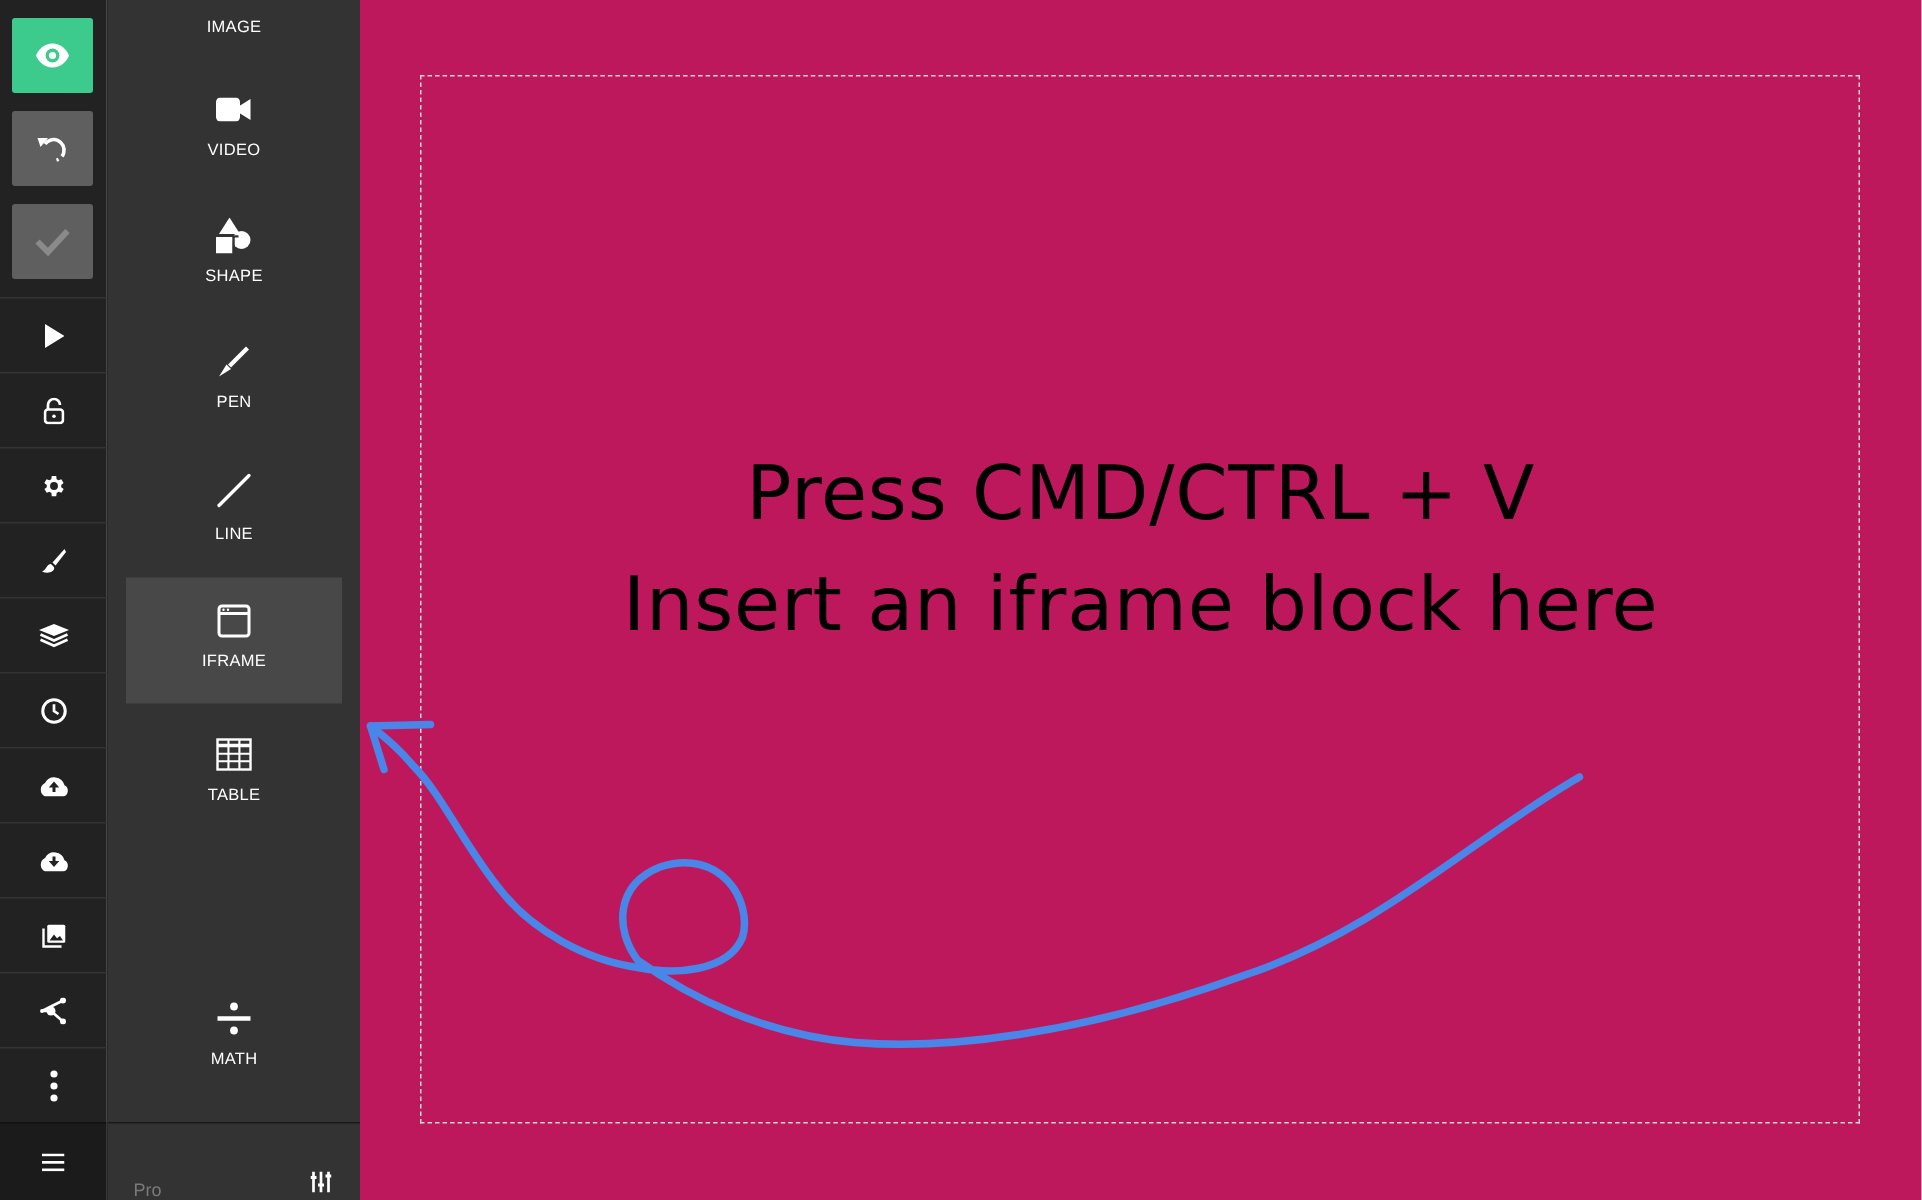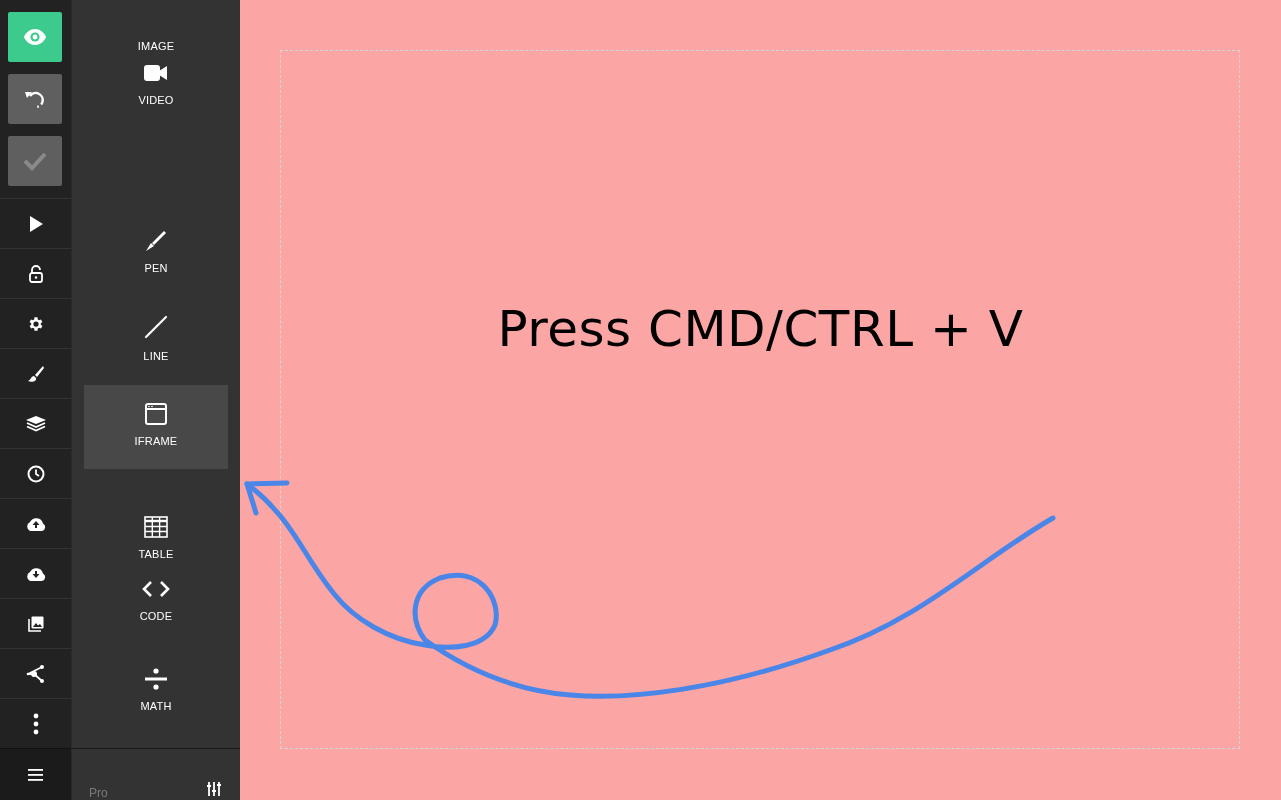--- a/index.html
+++ b/index.html
@@ -19,21 +19,21 @@
     
     .panel { position: absolute; left: 71px; top: 0; width: 169px; height: 800px; background: #333333; border-left: 1px solid #2a2a2a; }
     .block { position: absolute; left: 12px; width: 144px; display: flex; flex-direction: column; align-items: center; cursor: pointer; }
     .block .icon { display: flex; align-items: center; justify-content: center; height: 30px; }
     .block .label { color: #ffffff; font-size: 11px; letter-spacing: 0.2px; margin-top: 6px; }
     .block.active { background: #484848; }
     .panel-footer { position: absolute; left: 0; bottom: 0; width: 169px; height: 52px; border-top: 1px solid #1a1a1a; display: flex; align-items: flex-end; justify-content: space-between; padding: 0 20px 0 17px; }
     .pro { color: #7a7a7a; font-size: 12px; }
 
     
-    .canvas { position: absolute; left: 240px; top: 0; width: 1041px; height: 800px; background: #fca5a5; }
+    .canvas { position: absolute; left: 240px; top: 0; width: 1041px; height: 800px; background: #be185d; }
     .dropzone { position: absolute; left: 40px; top: 50px; width: 960px; height: 699px; border: 1px dashed #d6d6d6; }
     .msg { position: absolute; left: 0; top: 292px; width: 1041px; text-align: center; color: #000; font-family: "DejaVu Sans", sans-serif; font-size: 50px; line-height: 74px; letter-spacing: 0.5px; }
     .arrow { position: absolute; left: 0; top: 0; width: 1041px; height: 800px; pointer-events: none; }
   </style>
 </head>
 <body>
 
 <div class="app">
 
   <div class="rail">
@@ -133,34 +133,46 @@
     <div class="rail-bottom">
       <svg width="15" height="12" viewBox="0 0 15 12">
           <rect y="0" width="15" height="1.8" fill="#fff"></rect>
           <rect y="5" width="15" height="1.8" fill="#fff"></rect>
           <rect y="10" width="15" height="1.8" fill="#fff"></rect>
         </svg>
     </div>
   </div>
 
   <div class="panel">
-    <div class="block" style="top:0; height:32px; justify-content:flex-start;margin-top:28px;">
+    <div class="block" style="top:0; height:32px; justify-content:flex-start;">
       <span class="label" style="margin-top:12px;">IMAGE</span>
     </div>
 
     <div class="block" style="top:58px;text-align:right;">
       <div class="icon">
         <svg width="24" height="16" viewBox="0 0 24 16">
             <rect x="0" y="0" width="16" height="16" rx="3" fill="#fff"></rect>
             <path d="M15 6 L23 1 V15 L15 10 Z" fill="#fff"></path>
           </svg>
       </div>
       <span class="label">VIDEO</span>
     </div>
 
+    <div class="block" style="top:142px;">
+      <div class="icon">
+        <svg width="24" height="24" viewBox="0 0 24 24">
+            <polygon points="9,0 16,11 2,11" fill="#fff"></polygon>
+            <circle cx="17" cy="15" r="6" fill="#fff"></circle>
+            <rect x="0" y="13" width="11" height="11" fill="#fff"></rect>
+            <rect x="11" y="13" width="1.5" height="11" fill="#333"></rect>
+            <path d="M11 12.5 H15" stroke="#333" stroke-width="1.5"></path>
+          </svg>
+      </div>
+      <span class="label">SHAPE</span>
+    </div>
 
     <div class="block" style="top:226px;">
       <div class="icon">
         <svg width="24" height="24" viewBox="0 0 24 24">
             <path d="M21 1 L23 3 L11 15 L9 13 Z" fill="#fff" transform="translate(-1 1)"></path>
             <path d="M7 14 L10 17 L2 22 Z" fill="#fff"></path>
           </svg>
       </div>
       <span class="label">PEN</span>
     </div>
@@ -179,40 +191,31 @@
         <svg width="24" height="24" viewBox="0 0 24 24">
             <rect x="2" y="2" width="20" height="20" rx="2" stroke="#fff" stroke-width="2" fill="none"></rect>
             <path d="M2 7 H22" stroke="#fff" stroke-width="2"></path>
             <circle cx="5" cy="4.5" r="0.8" fill="#fff"></circle>
             <circle cx="8" cy="4.5" r="0.8" fill="#fff"></circle>
           </svg>
       </div>
       <span class="label">IFRAME</span>
     </div>
 
-    <div class="block" style="top:512px;">
+    <div class="block" style="top:488px;">
       <div class="icon">
         <svg width="24" height="22" viewBox="0 0 24 22">
             <rect x="1" y="1" width="22" height="20" stroke="#fff" stroke-width="1.6" fill="none"></rect>
             <path d="M1 5 H23" stroke="#fff" stroke-width="2.4"></path>
             <path d="M1 10.5 H23 M1 15.5 H23 M8.3 1 V21 M15.6 1 V21" stroke="#fff" stroke-width="1.4"></path>
           </svg>
       </div>
       <span class="label">TABLE</span>
     </div>
 
-    <div class="block" style="top:574px;">
-      <div class="icon">
-        <svg width="28" height="18" viewBox="0 0 28 18">
-            <path d="M9 2 L2 9 L9 16" stroke="#fff" stroke-width="2.6" fill="none"></path>
-            <path d="M19 2 L26 9 L19 16" stroke="#fff" stroke-width="2.6" fill="none"></path>
-          </svg>
-      </div>
-      <span class="label">CODE</span>
-    </div>
 
     <div class="block" style="top:664px;">
       <div class="icon">
         <svg width="24" height="24" viewBox="0 0 24 24">
             <circle cx="12" cy="4" r="2.6" fill="#fff"></circle>
             <rect x="1" y="10.5" width="22" height="3" fill="#fff"></rect>
             <circle cx="12" cy="20" r="2.6" fill="#fff"></circle>
           </svg>
       </div>
       <span class="label">MATH</span>
@@ -228,20 +231,21 @@
             <rect x="10" y="2" width="4" height="2" fill="#fff"></rect>
           </svg>
       </span>
     </div>
   </div>
 
   <div class="canvas">
     <div class="dropzone"></div>
     <div class="msg">
       <div>Press CMD/CTRL + V</div>
+      <div>Insert an iframe block here</div>
     </div>
     <svg class="arrow" viewBox="0 0 1041 800">
       <path d="M813 518 C 740 560, 680 620, 590 650 C 480 690, 390 700, 330 695 C 270 690, 220 665, 185 640 C 170 620, 170 590, 200 578 C 240 565, 262 600, 255 625 C 245 648, 210 650, 185 645 C 150 640, 115 620, 95 595 C 70 565, 55 530, 35 510 C 25 498, 15 490, 7 484" stroke="#4a86e8" stroke-width="5" fill="none" stroke-linecap="round"></path>
       <path d="M7 484 L47 483 M7 484 L16 513" stroke="#4a86e8" stroke-width="5" fill="none" stroke-linecap="round"></path>
     </svg>
   </div>
 
 </div>
 
 </body></html>

